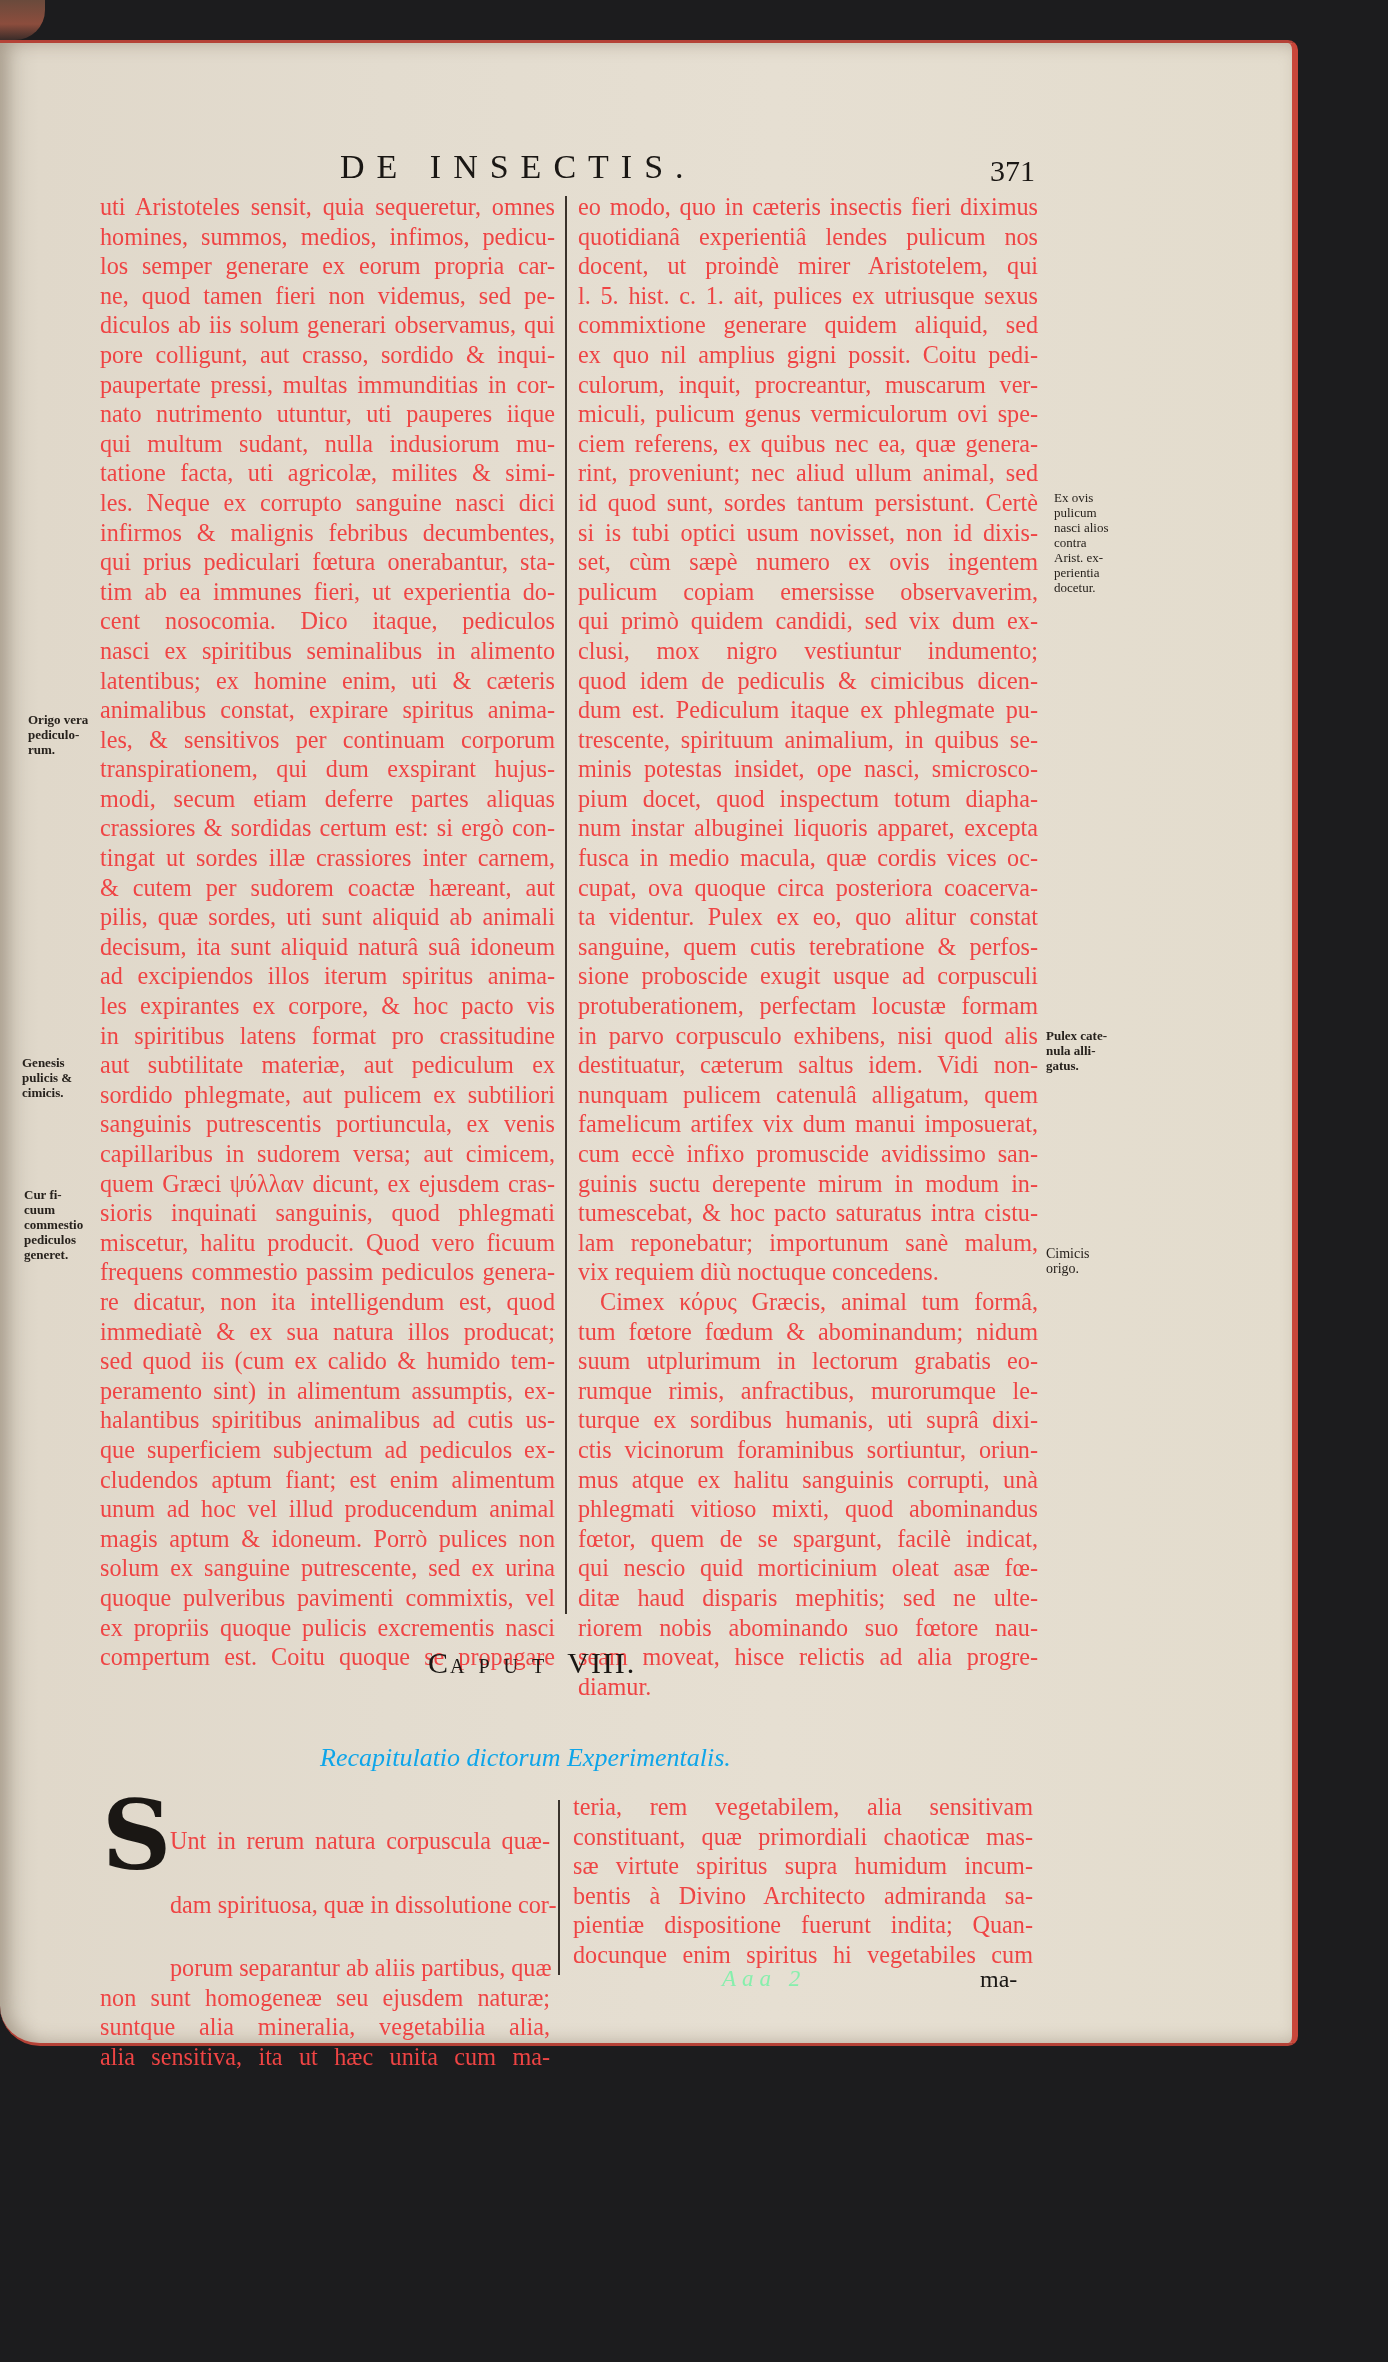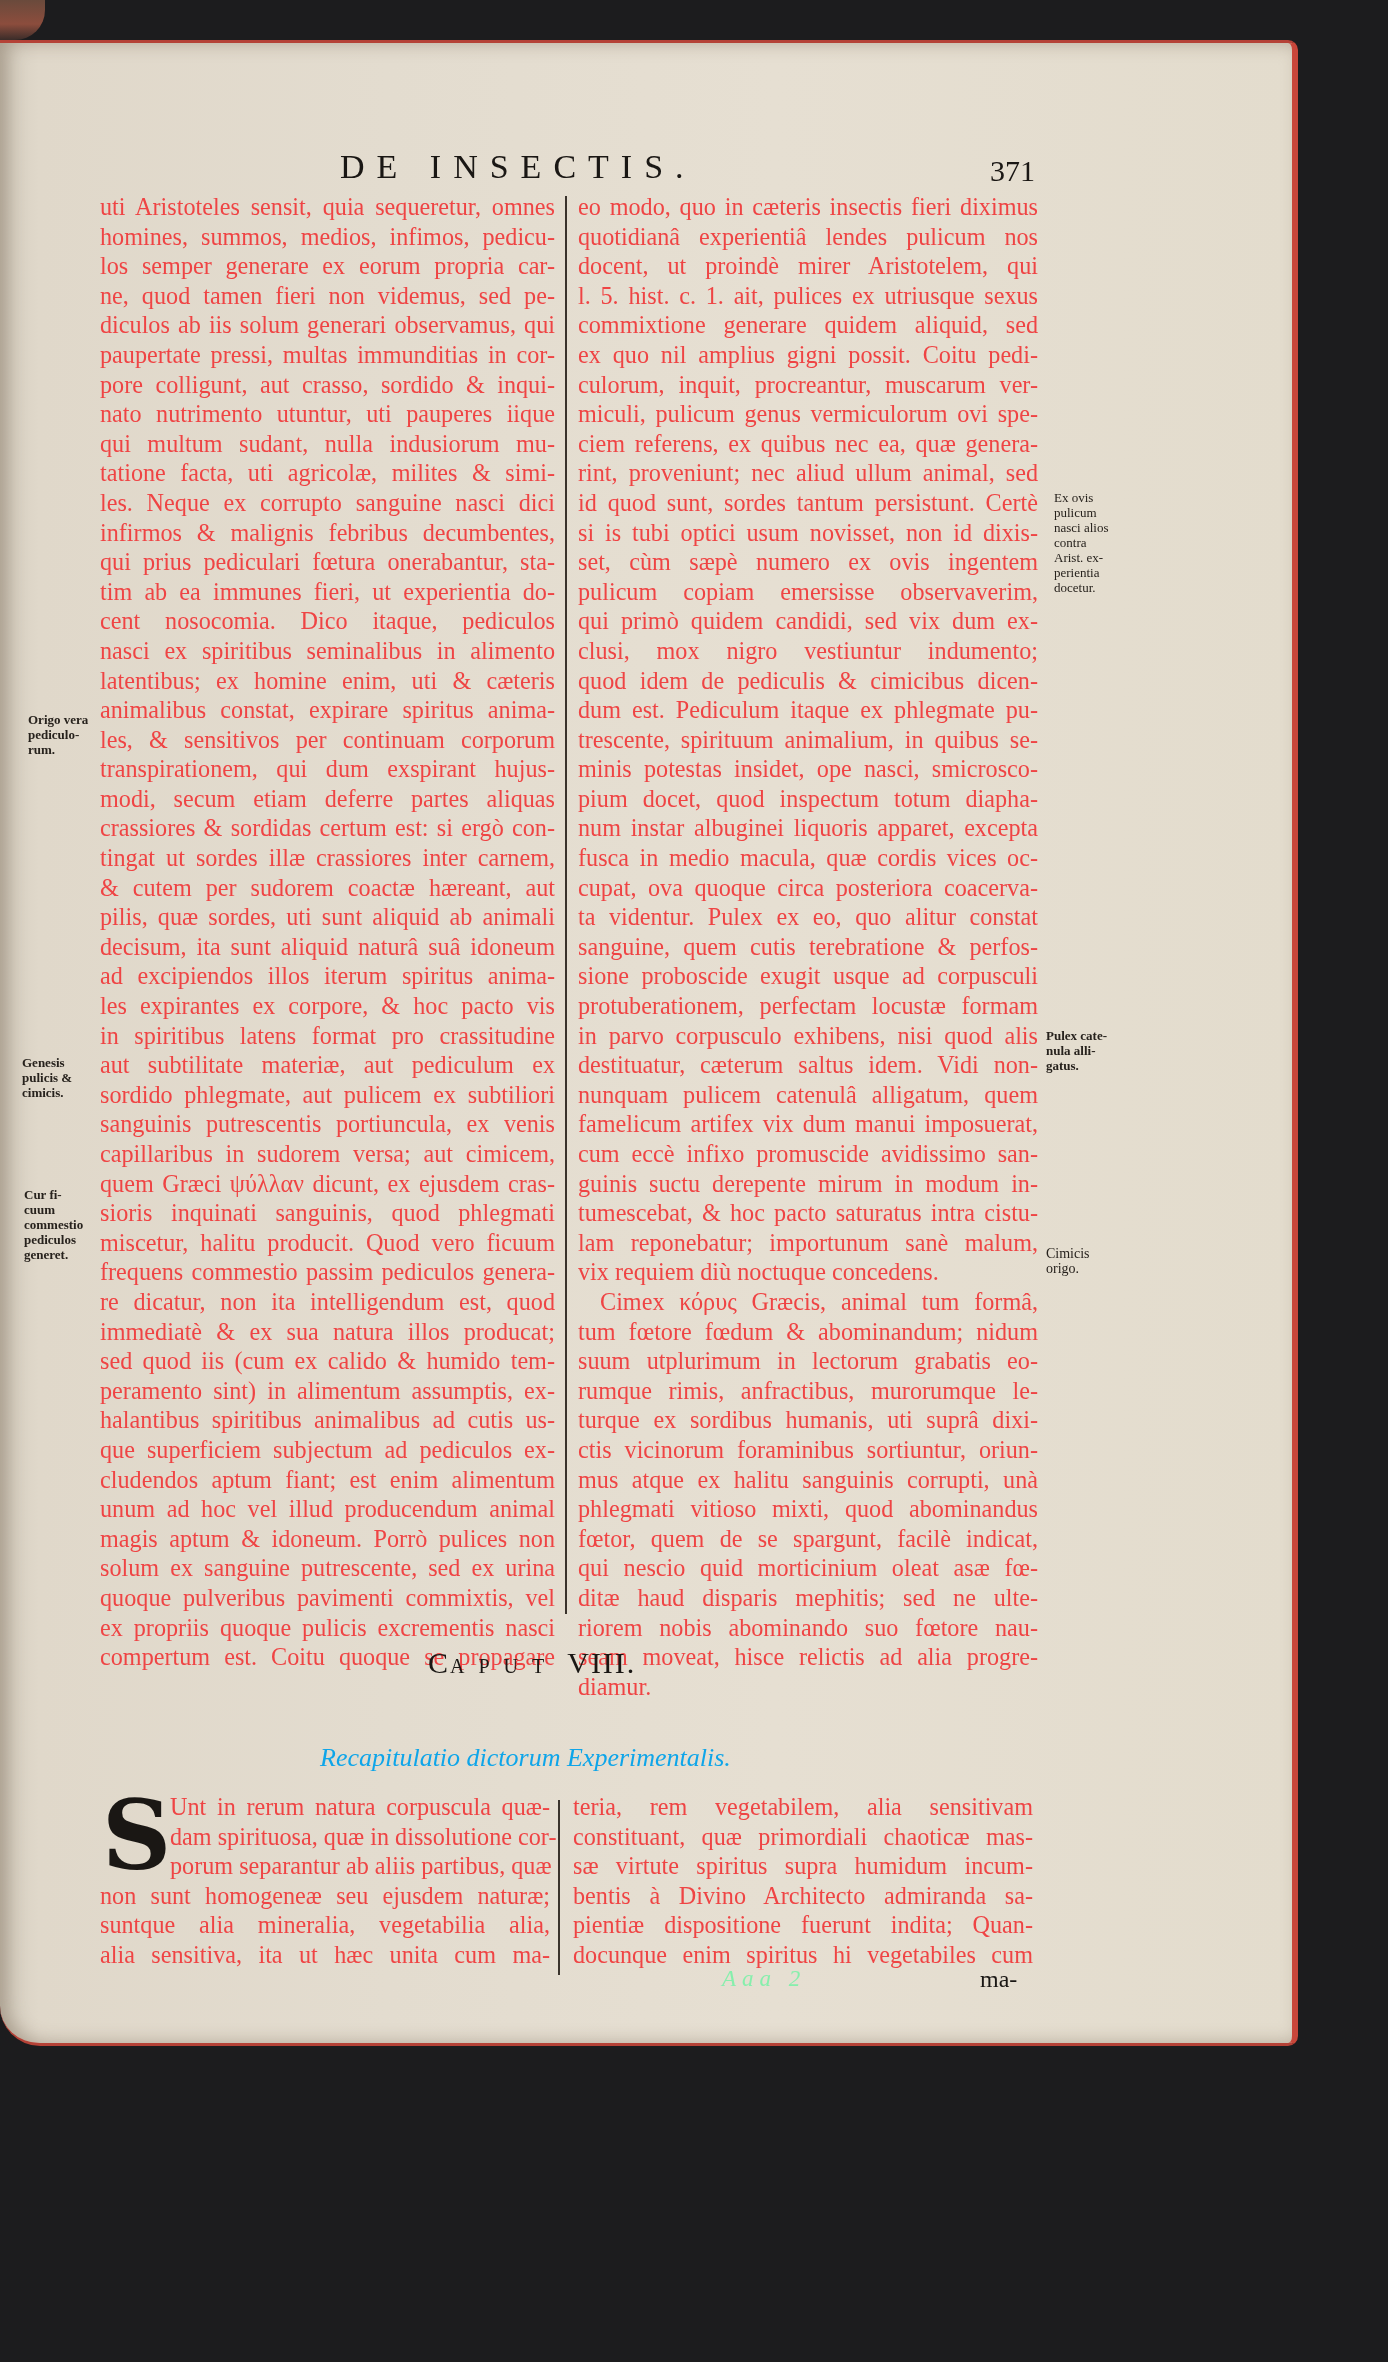--- a/index.html
+++ b/index.html
@@ -75,21 +75,21 @@
     font-style: italic;
     font-size: 26px; color: #0ea5e9;
   }
   .dropcap {
     position: absolute; left: 102px; top: 1788px;
     font-family: "DejaVu Serif", serif;
     font-size: 96px; line-height: 96px; font-weight: bold; color: #1a1714;
   }
   .col-bl { left: 100px; top: 1792px; width: 450px; }
   .col-br { left: 573px; top: 1792px; width: 460px; }
-  .col-bl .indent { padding-left: 70px; }
+  .col-bl .indent { padding-left: 70px; margin-top: 34px; }
   .signature {
     position: absolute; left: 722px; top: 1966px;
     font-family: "Liberation Serif", serif; font-style: italic;
     font-size: 23px; letter-spacing: 6px; color: #86efac;
   }
   .catchword {
     position: absolute; left: 980px; top: 1966px;
     font-family: Liberation Serif, serif;
     font-size: 24px; color: #1a1714;
   }
@@ -103,22 +103,22 @@
 
 <div class="running-head">DE INSECTIS.</div>
 <div class="page-number">371</div>
 
 <div class="col col-left" id="col-left">
     <span class="line">uti Aristoteles sensit, quia sequeretur, omnes</span>
     <span class="line">homines, summos, medios, infimos, pedicu-</span>
     <span class="line">los semper generare ex eorum propria car-</span>
     <span class="line">ne, quod tamen fieri non videmus, sed pe-</span>
     <span class="line">diculos ab iis solum generari observamus, qui</span>
+    <span class="line">pore colligunt, aut crasso, sordido &amp; inqui-</span>
     <span class="line">paupertate pressi, multas immunditias in cor-</span>
-    <span class="line">pore colligunt, aut crasso, sordido &amp; inqui-</span>
     <span class="line">nato nutrimento utuntur, uti pauperes iique</span>
     <span class="line">qui multum sudant, nulla indusiorum mu-</span>
     <span class="line">tatione facta, uti agricolæ, milites &amp; simi-</span>
     <span class="line">les. Neque ex corrupto sanguine nasci dici</span>
     <span class="line">infirmos &amp; malignis febribus decumbentes,</span>
     <span class="line">qui prius pediculari fœtura onerabantur, sta-</span>
     <span class="line">tim ab ea immunes fieri, ut experientia do-</span>
     <span class="line">cent nosocomia. Dico itaque, pediculos</span>
     <span class="line">nasci ex spiritibus seminalibus in alimento</span>
     <span class="line">latentibus; ex homine enim, uti &amp; cæteris</span>

